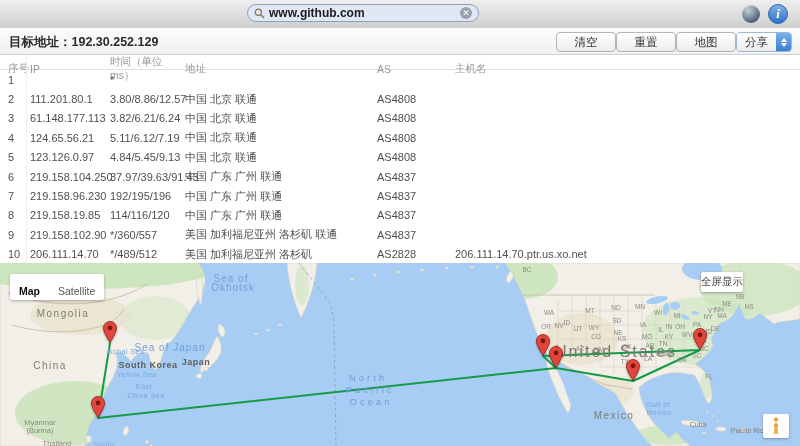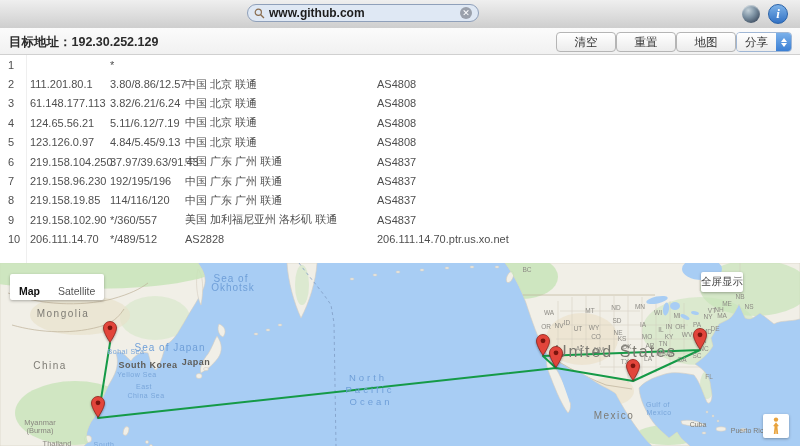--- a/index.html
+++ b/index.html
@@ -103,20 +103,28 @@
         <span class="sharelabel">分享</span>
         <span class="sharecap" id="sharecap" style="background: linear-gradient(rgb(122, 176, 234), rgb(59, 127, 212));">
             <i class="up"></i>
             <i class="dn"></i>
           </span>
       </div>
     </div>
   </div>
 
   <div class="tablewrap">
+    <div class="thead">
+      <span>序号</span>
+      <span>IP</span>
+      <span>时间（单位ms）</span>
+      <span>地址</span>
+      <span>AS</span>
+      <span>主机名</span>
+    </div>
     <div id="rows">
         <div class="trow">
     <span>1</span>
     <span></span>
     <span>*</span>
     <span></span>
     <span></span>
     <span></span>
   </div>
         <div class="trow">
@@ -180,20 +188,21 @@
     <span>219.158.102.90</span>
     <span>*/360/557</span>
     <span>美国 加利福尼亚州 洛杉矶  联通</span>
     <span>AS4837</span>
     <span></span>
   </div>
         <div class="trow">
     <span>10</span>
     <span>206.111.14.70</span>
     <span>*/489/512</span>
+    <span>美国 加利福尼亚州 洛杉矶</span>
     <span>AS2828</span>
     <span>206.111.14.70.ptr.us.xo.net</span>
   </div>
       </div>
     <div class="colsep"></div>
   </div>
 
   <div class="map" id="mapEl" style="background: rgb(168, 205, 244);">
     <svg class="base" width="800" height="183" viewBox="0 0 800 183">
       <defs>

